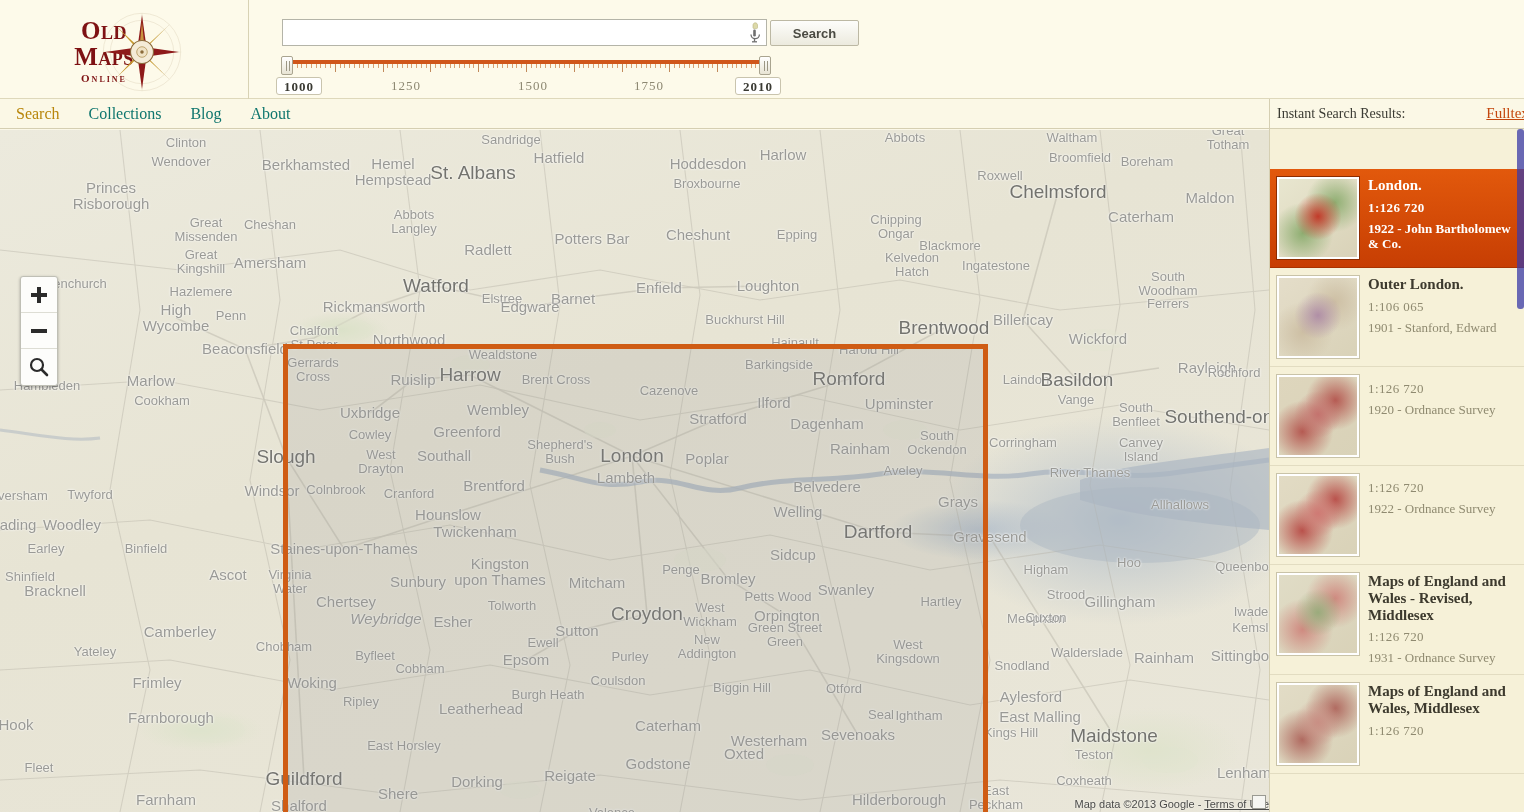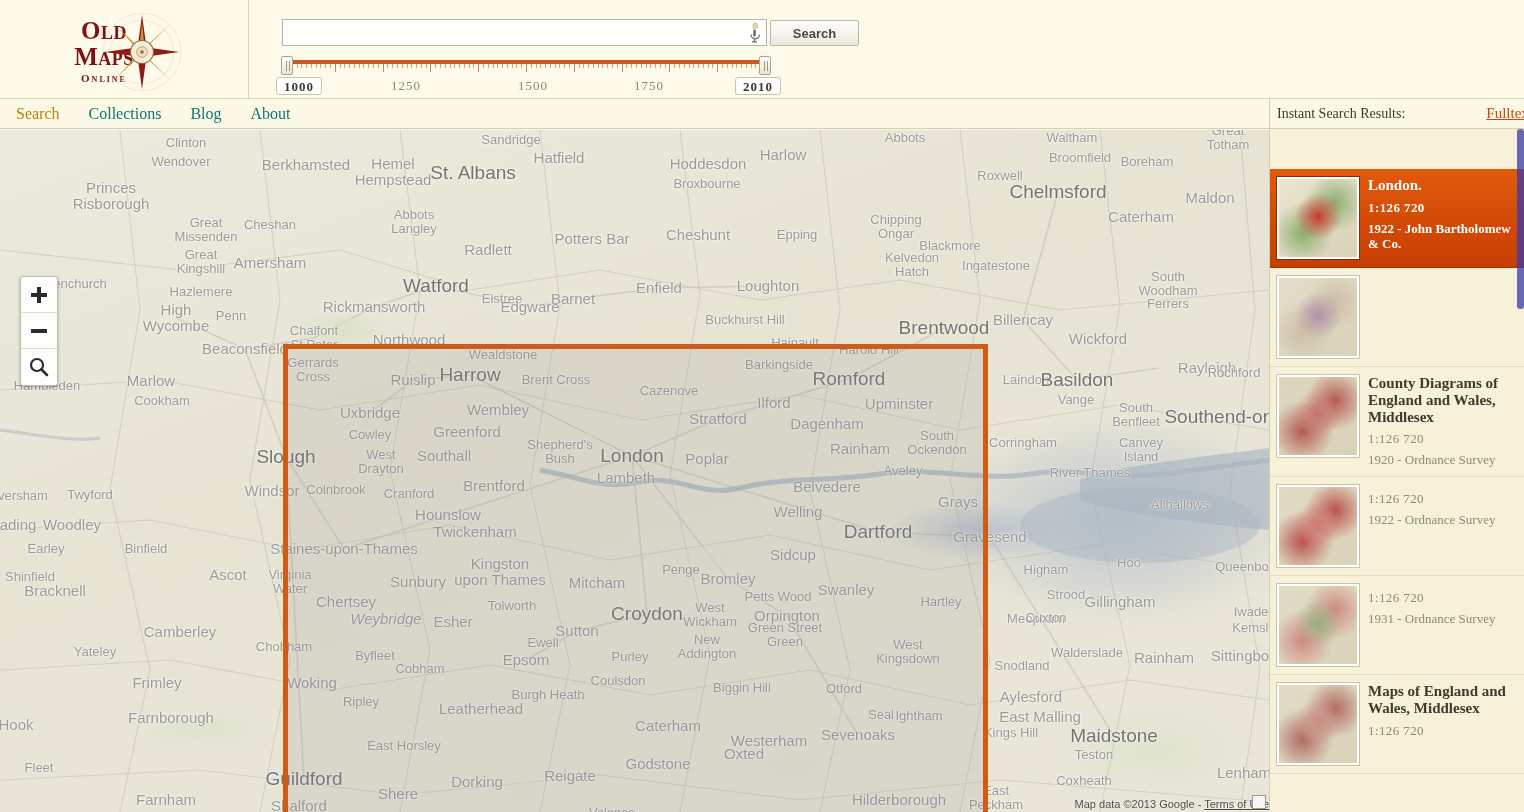--- a/index.html
+++ b/index.html
@@ -738,39 +738,44 @@
         <div class="res-item selected">
           <div class="res-thumb" style="background: radial-gradient(circle at 50% 48%, rgb(194, 59, 42) 0%, rgba(0, 0, 0, 0) 42%), radial-gradient(circle at 30% 70%, rgb(143, 174, 114) 0%, rgba(0, 0, 0, 0) 40%), radial-gradient(circle at 72% 30%, rgb(143, 174, 114) 0%, rgba(0, 0, 0, 0) 38%), linear-gradient(140deg, rgb(232, 230, 207) 0%, rgb(217, 210, 184) 100%);"></div>
           <div class="res-meta">
             <div class="res-title">London.</div>
             <div class="res-scale">1:126 720</div>
             <div class="res-year">1922  - John Bartholomew &amp; Co.</div>
           </div>
         </div>
         <div class="res-item">
           <div class="res-thumb" style="background: radial-gradient(circle at 50% 48%, rgb(176, 143, 166) 0%, rgba(0, 0, 0, 0) 42%), radial-gradient(circle at 30% 70%, rgb(205, 191, 164) 0%, rgba(0, 0, 0, 0) 40%), radial-gradient(circle at 72% 30%, rgb(205, 191, 164) 0%, rgba(0, 0, 0, 0) 38%), linear-gradient(140deg, rgb(228, 221, 201) 0%, rgb(217, 210, 184) 100%);"></div>
+          <div class="res-meta">
+            <div class="res-title">Outer London.</div>
+            <div class="res-scale">1:106 065</div>
+            <div class="res-year">1901  - Stanford, Edward</div>
+          </div>
         </div>
         <div class="res-item">
           <div class="res-thumb" style="background: radial-gradient(circle at 50% 48%, rgb(196, 115, 110) 0%, rgba(0, 0, 0, 0) 42%), radial-gradient(circle at 30% 70%, rgb(181, 90, 82) 0%, rgba(0, 0, 0, 0) 40%), radial-gradient(circle at 72% 30%, rgb(181, 90, 82) 0%, rgba(0, 0, 0, 0) 38%), linear-gradient(140deg, rgb(222, 214, 189) 0%, rgb(217, 210, 184) 100%);"></div>
           <div class="res-meta">
-            <div class="res-title">County Diagrams of England and Wales, Middlesex</div>
             <div class="res-scale">1:126 720</div>
             <div class="res-year">1920  - Ordnance Survey</div>
           </div>
         </div>
         <div class="res-item">
           <div class="res-thumb" style="background: radial-gradient(circle at 50% 48%, rgb(207, 122, 116) 0%, rgba(0, 0, 0, 0) 42%), radial-gradient(circle at 30% 70%, rgb(185, 81, 75) 0%, rgba(0, 0, 0, 0) 40%), radial-gradient(circle at 72% 30%, rgb(185, 81, 75) 0%, rgba(0, 0, 0, 0) 38%), linear-gradient(140deg, rgb(226, 219, 196) 0%, rgb(217, 210, 184) 100%);"></div>
           <div class="res-meta">
             <div class="res-scale">1:126 720</div>
             <div class="res-year">1922  - Ordnance Survey</div>
           </div>
         </div>
         <div class="res-item">
           <div class="res-thumb" style="background: radial-gradient(circle at 50% 48%, rgb(154, 171, 124) 0%, rgba(0, 0, 0, 0) 42%), radial-gradient(circle at 30% 70%, rgb(207, 138, 128) 0%, rgba(0, 0, 0, 0) 40%), radial-gradient(circle at 72% 30%, rgb(207, 138, 128) 0%, rgba(0, 0, 0, 0) 38%), linear-gradient(140deg, rgb(224, 220, 198) 0%, rgb(217, 210, 184) 100%);"></div>
           <div class="res-meta">
+            <div class="res-title">Maps of England and Wales - Revised, Middlesex</div>
             <div class="res-scale">1:126 720</div>
             <div class="res-year">1931  - Ordnance Survey</div>
           </div>
         </div>
         <div class="res-item">
           <div class="res-thumb" style="background: radial-gradient(circle at 50% 48%, rgb(201, 143, 132) 0%, rgba(0, 0, 0, 0) 42%), radial-gradient(circle at 30% 70%, rgb(176, 106, 96) 0%, rgba(0, 0, 0, 0) 40%), radial-gradient(circle at 72% 30%, rgb(176, 106, 96) 0%, rgba(0, 0, 0, 0) 38%), linear-gradient(140deg, rgb(226, 220, 198) 0%, rgb(217, 210, 184) 100%);"></div>
           <div class="res-meta">
             <div class="res-title">Maps of England and Wales, Middlesex</div>
             <div class="res-scale">1:126 720</div>
           </div>

